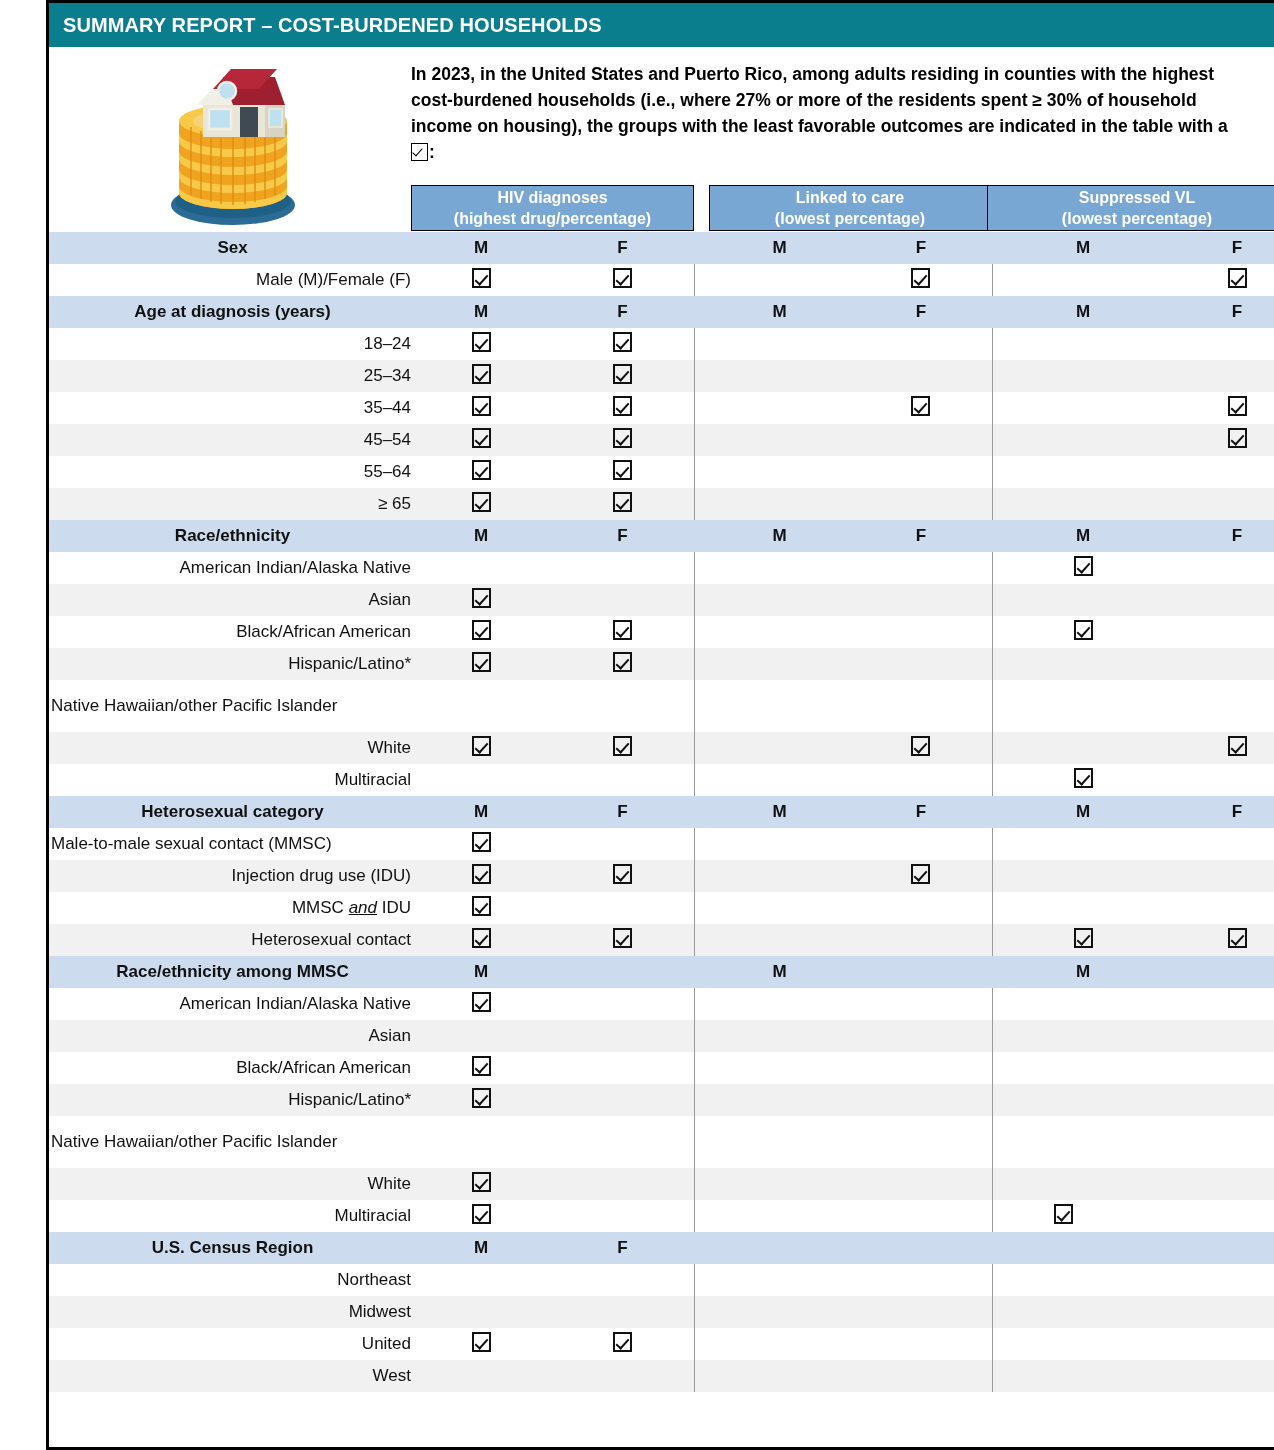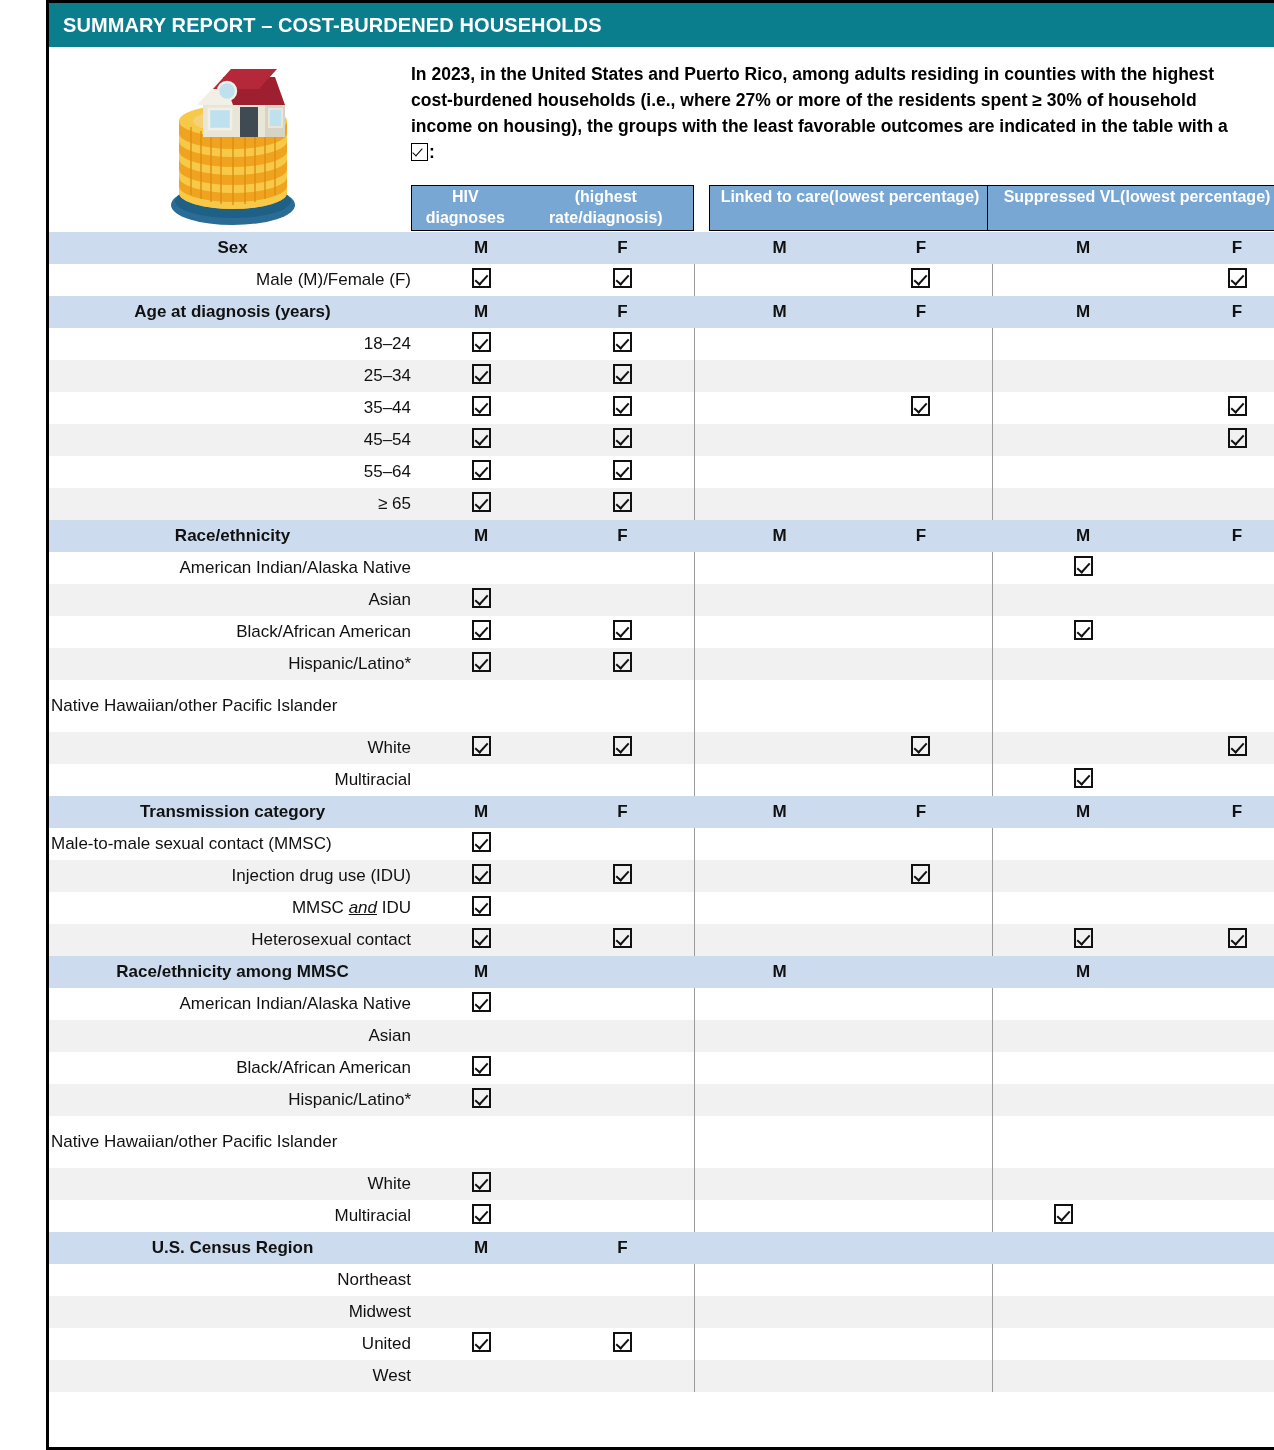--- a/index.html
+++ b/index.html
@@ -49,21 +49,21 @@
     content:"";position:absolute;left:3px;top:2px;width:4px;height:9px;
     border-right:1.8px solid #000;border-bottom:1.8px solid #000;
     transform:rotate(42deg);
   }
 
   
   .measbox{
     position:absolute;top:182px;height:46px;
     background:#79a7d3;border:1.6px solid #000;
     box-sizing:border-box;
-    display:flex;flex-direction:row;align-items:flex-start;justify-content:center;
+    display:flex;flex-direction:column;align-items:center;justify-content:center;
     color:#ffffff;font-weight:bold;font-size:16px;line-height:21px;
     text-align:center;
   }
   .measbox.m1{left:362px;width:283px;}
   .measbox.m2{left:660px;width:282px;}
   .measbox.m3{left:938px;width:300px;}
 
   
   table.grid{
     position:absolute;left:0;top:229px;width:1268px;
@@ -169,21 +169,21 @@
       <div>cost-burdened households (i.e., where 27% or more of the residents spent ≥ 30% of household</div>
       <div>income on housing), the groups with the least favorable outcomes are indicated in the table with a</div>
       <div>
         <span class="inline-check"></span><span>:</span>
       </div>
     </div>
   </div>
 
   <div class="measbox m1">
     <span>HIV diagnoses</span>
-    <span>(highest rate/diagnosis)</span>
+    <span>(highest drug/percentage)</span>
   </div>
   <div class="measbox m2">
     <span>Linked to care</span>
     <span>(lowest percentage)</span>
   </div>
   <div class="measbox m3">
     <span>Suppressed VL</span>
     <span>(lowest percentage)</span>
   </div>
 
@@ -381,21 +381,21 @@
           <td class="cell"></td>
           <td class="cell"></td>
           <td class="sep-l"></td>
           <td class="cell"></td>
           <td class="cell"></td>
           <td class="sep-l"></td>
           <td class="cell"><span class="chk"></span></td>
           <td class="cell"></td>
         </tr>
         <tr class="section">
-          <td class="lab">Transmission category</td>
+          <td class="lab">Heterosexual category</td>
           <td class="hd">M</td>
           <td class="hd">F</td>
           <td></td>
           <td class="hd">M</td>
           <td class="hd">F</td>
           <td></td>
           <td class="hd">M</td>
           <td class="hd">F</td>
         </tr>
         <tr class="datarow">

